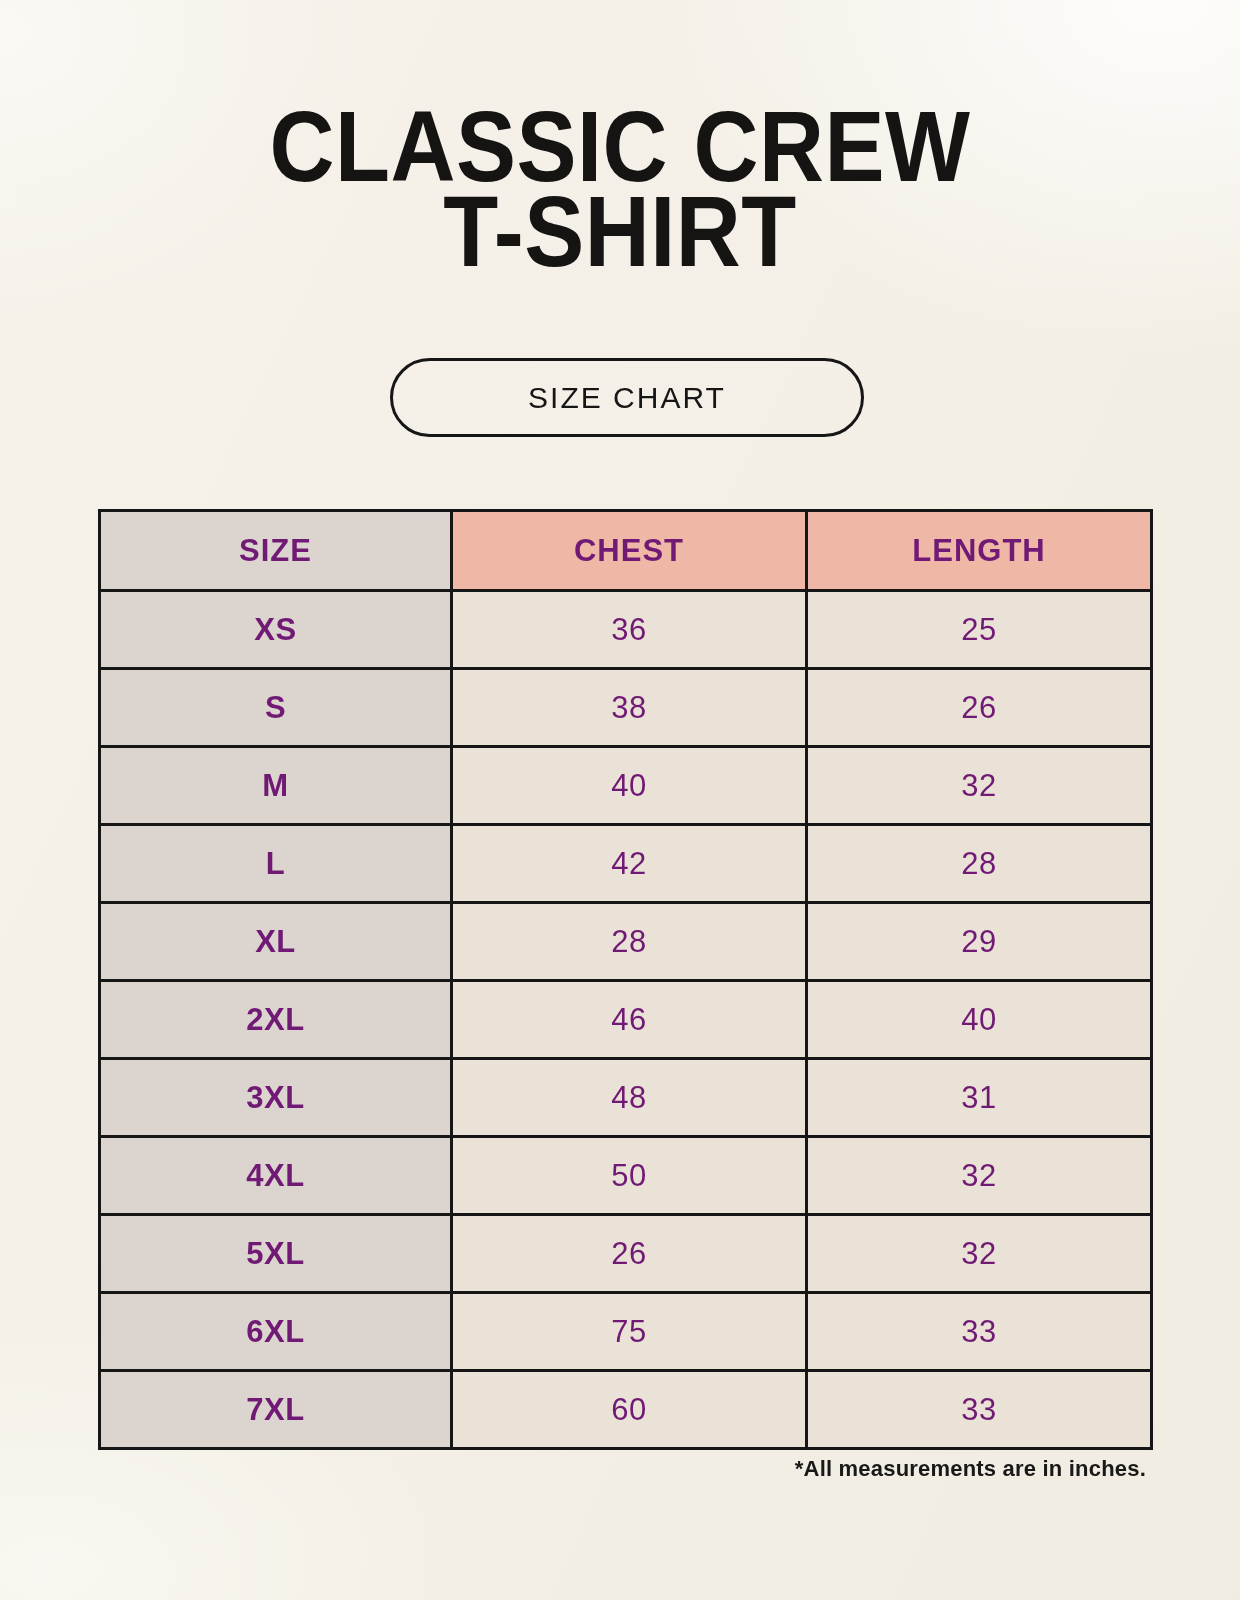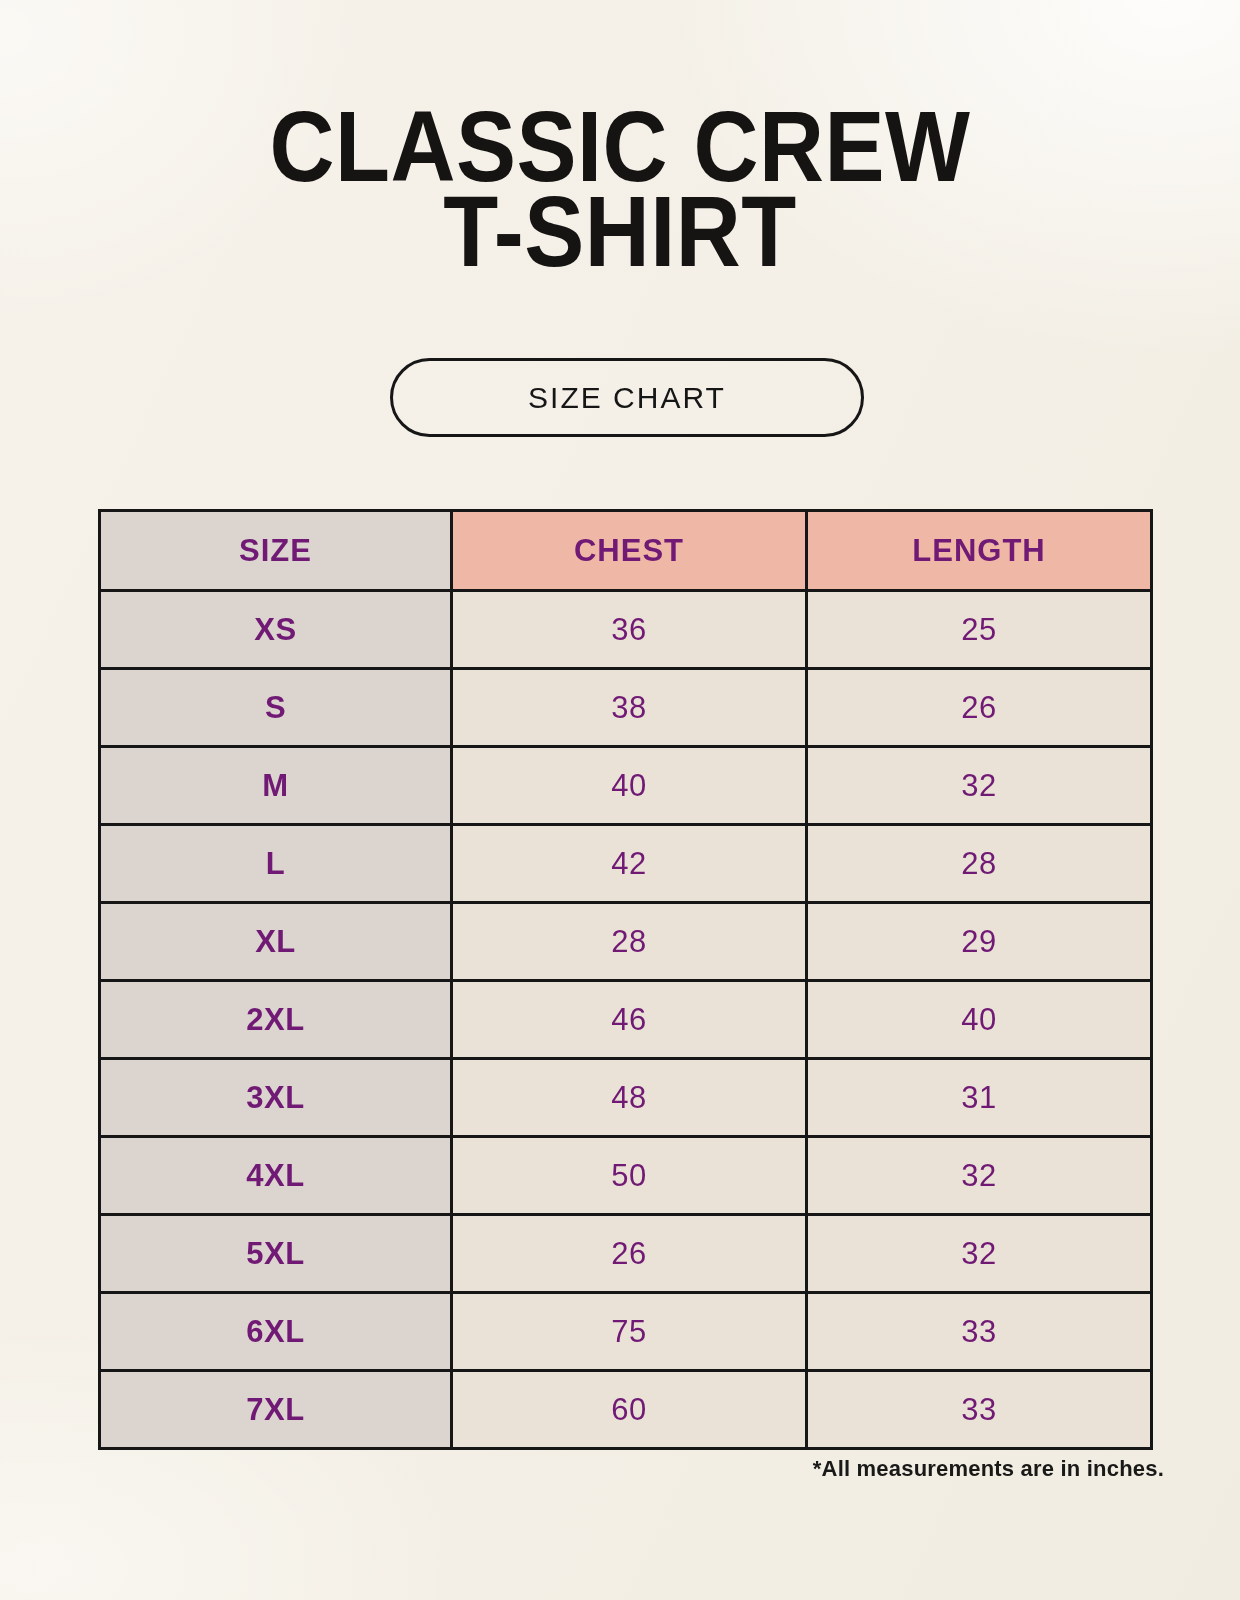--- a/index.html
+++ b/index.html
@@ -60,21 +60,21 @@
   .size-table th { height: 80px; font-weight: bold; letter-spacing: 1px; }
   .size-table td { height: 78px; font-weight: normal; letter-spacing: 0.5px; }
   .size-table td.size-label { font-weight: bold; }
 
   .col-size  { background: #dcd4ce; }
   .col-head  { background: #efb8a6; }
   .col-data  { background: #eae2d6; }
 
   .footnote {
     position: absolute;
-    top: 1456px; right: 76px;
+    top: 1456px; right: 94px;
     font-size: 22px;
     font-weight: bold;
     letter-spacing: 0.2px;
     color: #191918;
   }
 </style>
 </head>
 <body>
 
 <h1 class="title"><span>CLASSIC CREW</span><br><span>T-SHIRT</span></h1>

